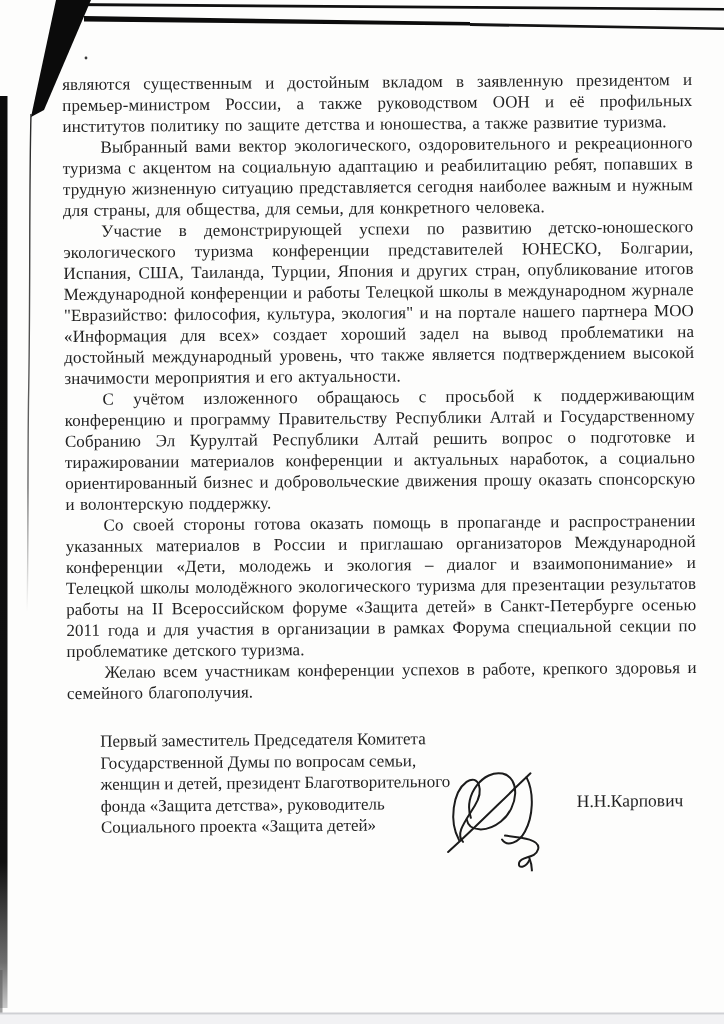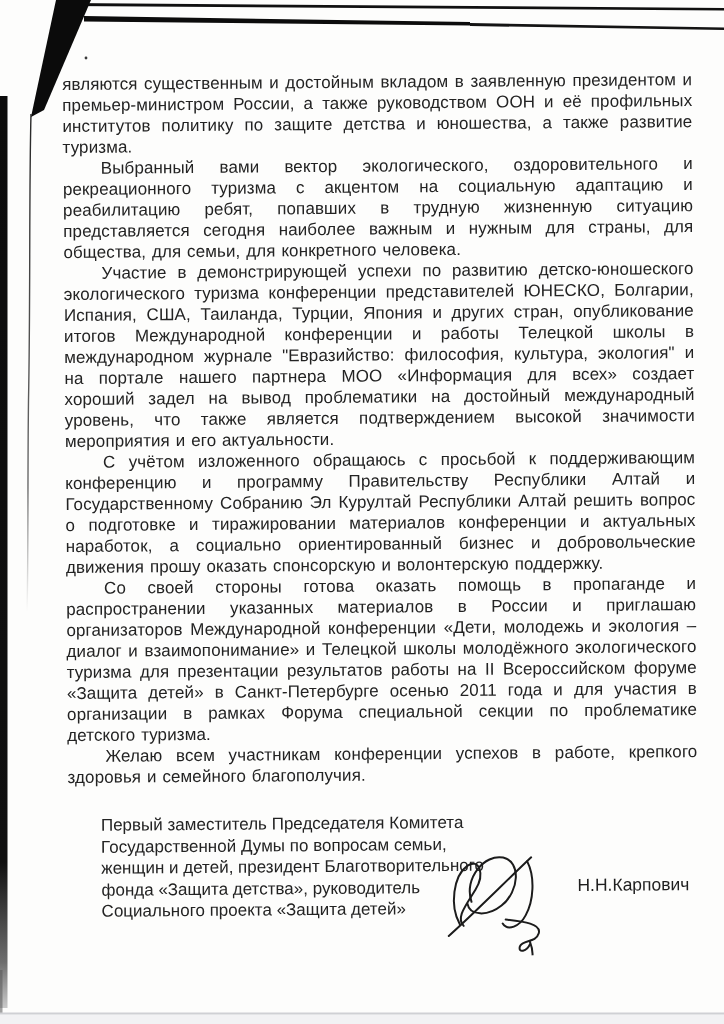--- a/index.html
+++ b/index.html
@@ -1,21 +1,21 @@
 <!DOCTYPE html>
 <html><head>
 <meta charset="utf-8">
 <style>
   html,body{margin:0;padding:0;background:#ffffff;}
   .page{
     position:relative;
     width:724px;height:1024px;
     background:#fdfdfc;
     overflow:hidden;
-    font-family:Liberation Sans, sans-serif;
+    font-family:Liberation Serif, serif;
   }
   .artifacts{
     position:absolute;left:0;top:0;width:724px;height:1024px;
     z-index:3;pointer-events:none;
   }
   .content{
     position:absolute;left:62px;top:74px;width:630px;
     z-index:2;
     color:#232323;
     font-size:17px;line-height:21px;

